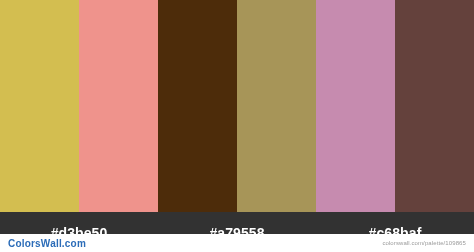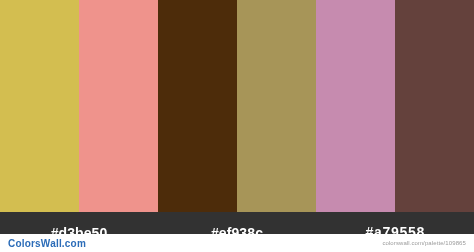--- a/index.html
+++ b/index.html
@@ -89,22 +89,22 @@
     <div class="swatch" style="background-color: rgb(211, 190, 80);"></div>
     <div class="swatch" style="background-color: rgb(239, 147, 140);"></div>
     <div class="swatch" style="background-color: rgb(77, 44, 10);"></div>
     <div class="swatch" style="background-color: rgb(167, 149, 88);"></div>
     <div class="swatch" style="background-color: rgb(198, 139, 175);"></div>
     <div class="swatch" style="background-color: rgb(100, 65, 60);"></div>
   </div>
 
   <div id="hex-bar" style="background-color: rgb(50, 50, 50);">
     <div class="hex-cell" style="color: rgb(255, 255, 255);">#d3be50</div>
-    <div class="hex-cell" style="color: rgb(255, 255, 255);">#ef938c</div>
-    <div class="hex-cell" style="color: rgb(255, 255, 255); font-family: Liberation Mono, monospace;">#a79558</div>
+    <div class="hex-cell" style="color: rgb(255, 255, 255);">#a79558</div>
+    <div class="hex-cell" style="color: rgb(255, 255, 255);">#c68baf</div>
   </div>
 
   <div id="footer">
     <a id="brand-link" href="#" style="color: rgb(43, 108, 184);">ColorsWall.com</a>
     <span id="palette-url" style="color: rgb(155, 155, 155);">colorswall.com/palette/109865</span>
   </div>
 
 </div>
 
 </body></html>

